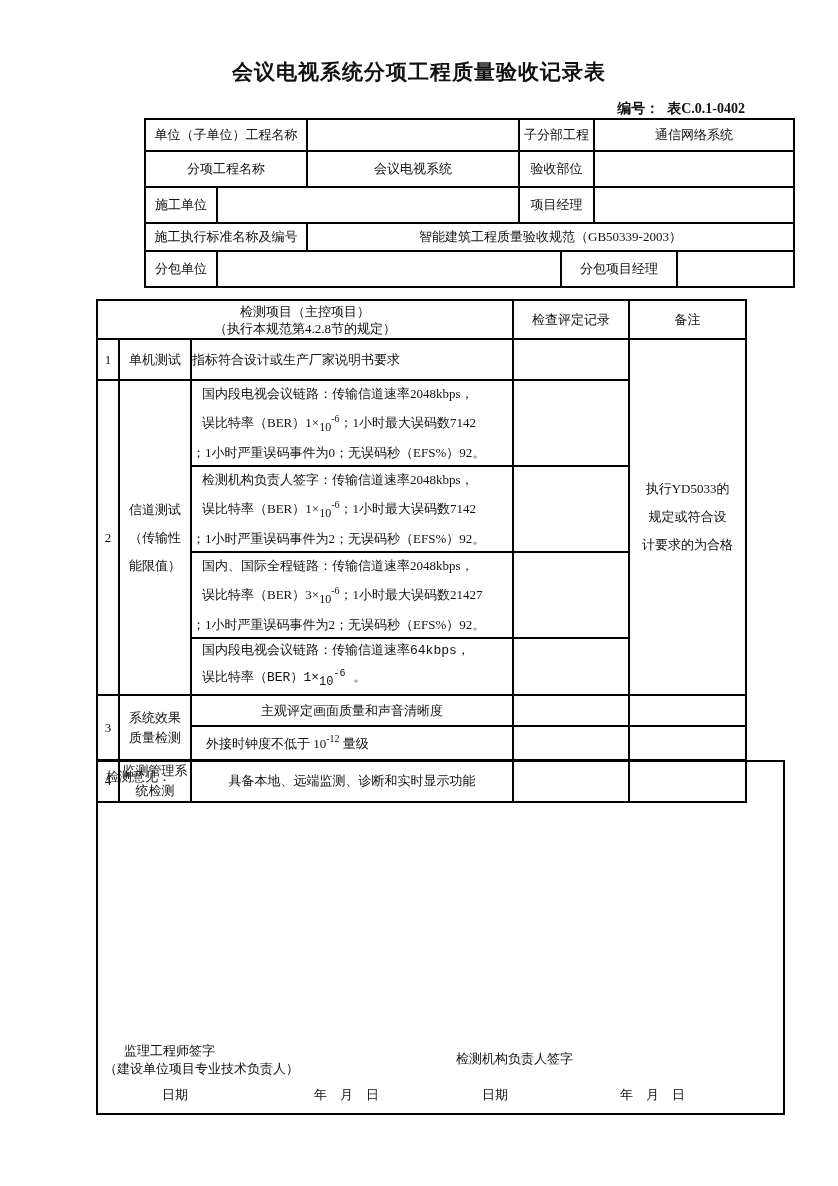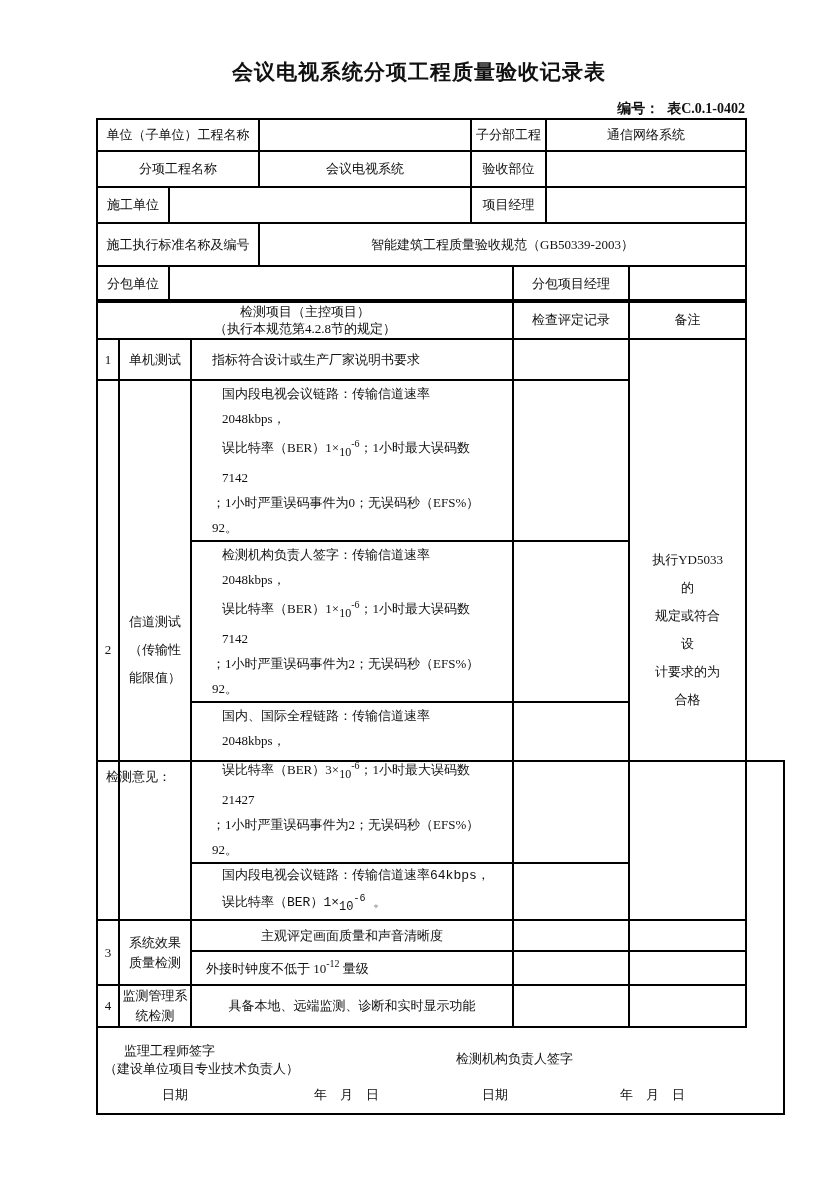--- a/index.html
+++ b/index.html
@@ -12,42 +12,42 @@
     font-size:21px;font-weight:bold;letter-spacing:1px;
   }
   .code{
     position:absolute;top:100px;left:96px;width:649px;text-align:right;
     font-size:14px;font-weight:bold;
   }
   .code .code-val{margin-left:8px;}
   table.t{
     position:absolute;left:96px;width:649px;border-collapse:collapse;table-layout:fixed;
   }
-  .t1{top:118px;}
+  .t1{top:118px;margin-left:48px;}
   .t2{top:299px;}
   td{
-    border:2px solid #000;padding:0 20px;font-size:13px;vertical-align:middle;
+    border:2px solid #000;padding:0 0;font-size:13px;vertical-align:middle;
     overflow:hidden;
   }
   .c{text-align:center;padding:0;}
   .hdr div{line-height:17px;}
   .cat{white-space:pre-line;line-height:20px;margin-top:46px;}
   .cat2{white-space:pre-line;line-height:28px;}
   .note{white-space:pre-line;line-height:28px;text-align:center;}
   .desc{text-align:left;}
   .desc.center{text-align:center;}
   .ch .ln{line-height:25px;}
   .ch.tight .ln{line-height:23px;font-family:Liberation Mono, monospace;}
   .ind{margin-left:10px;}
   .b10{font-size:12px;vertical-align:-4px;}
   .ex{font-size:10px;vertical-align:5px;}
   .b10n{font-size:13px;}
   .ex2{font-size:10px;vertical-align:6px;}
   .pad12{padding-left:14px;}
-  tr.h32{height:32px;} tr.h36{height:36px;} tr.h43{height:43px;}
+  tr.h32{height:32px;} tr.h36{height:36px;} tr.h43{height:28px;}
   tr.h39{height:39px;} tr.h41{height:41px;} tr.h77{height:77px;}
   tr.h78{height:78px;} tr.h46{height:46px;} tr.h31{height:31px;}
   tr.h34{height:34px;} tr.h38{height:38px;}
   .opinion{
     position:absolute;left:96px;top:760px;width:689px;height:355px;
     border:2px solid #000;box-sizing:border-box;
   }
   .op-label{position:absolute;left:8px;top:6px;font-size:13px;}
   .sig{position:absolute;font-size:13px;white-space:pre;}
   .sig-left-title{left:26px;top:280px;}

